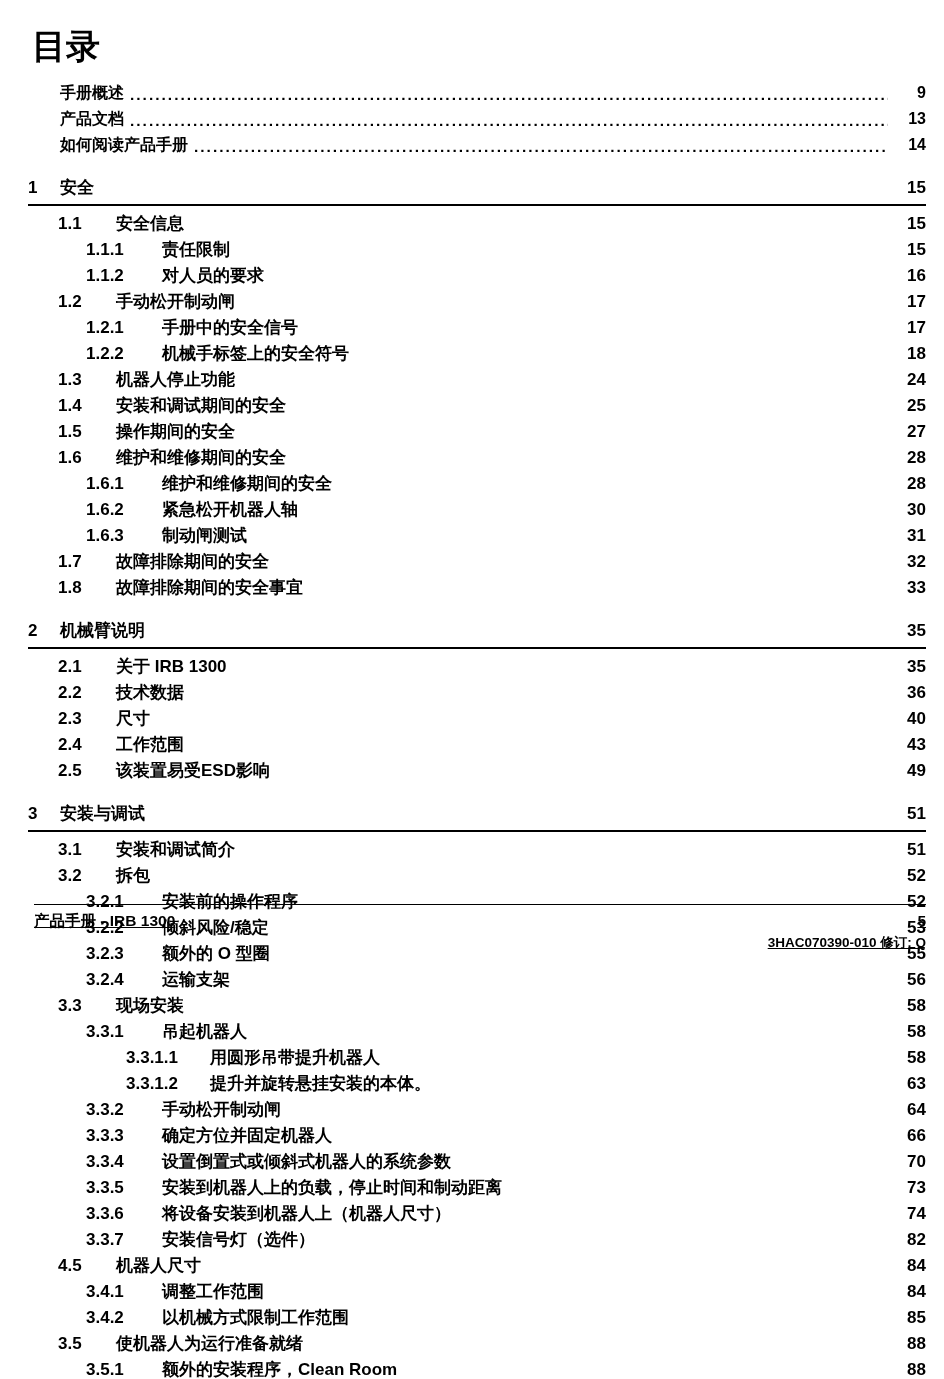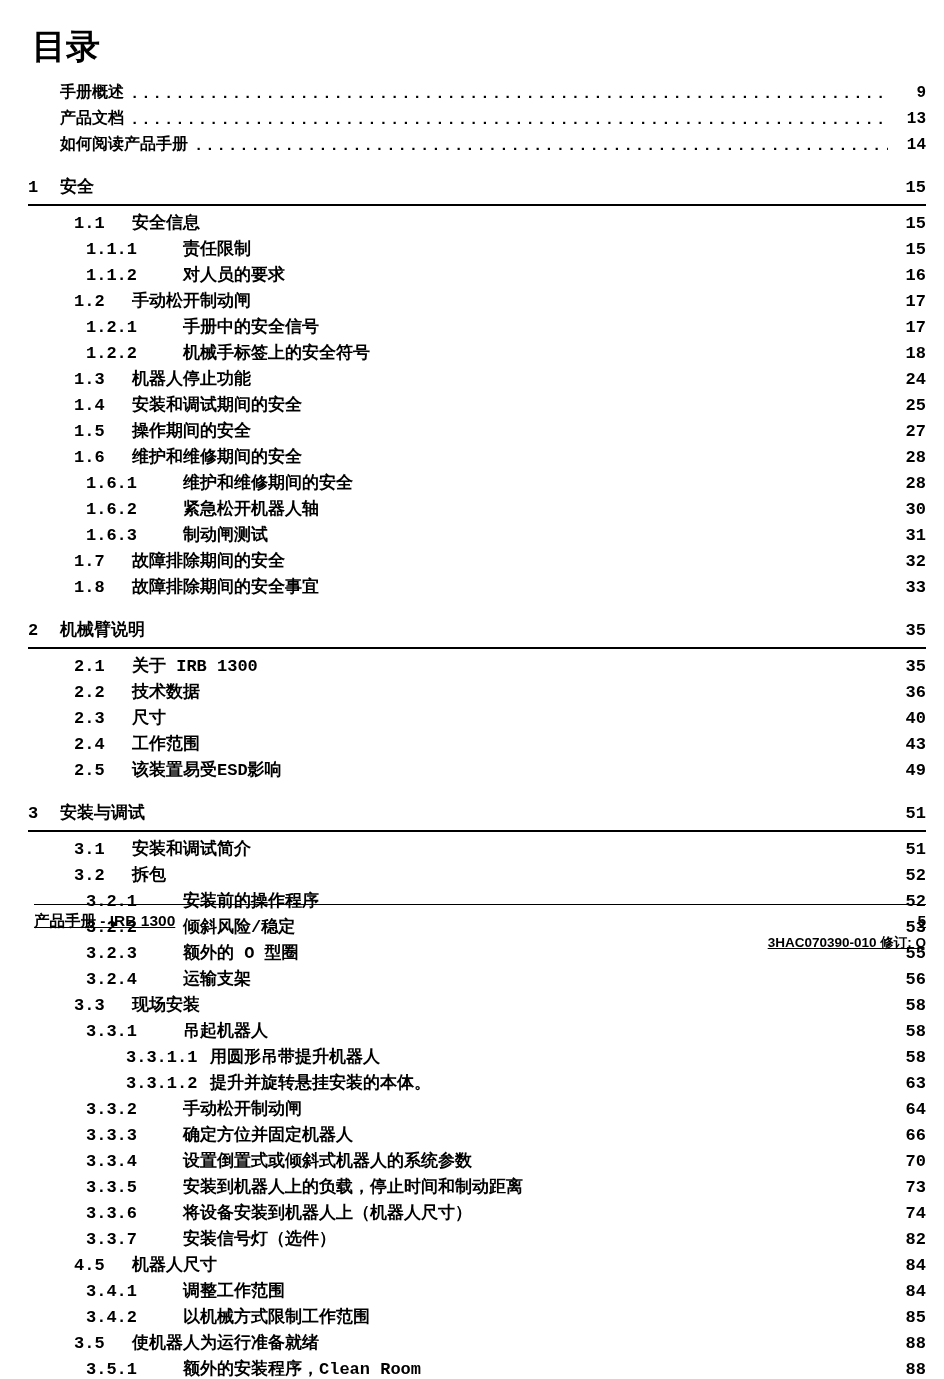--- a/index.html
+++ b/index.html
@@ -39,21 +39,20 @@
     margin-top: 16px;
   }
 
   .toc-row {
     display: flex;
     align-items: flex-end;
     width: 100%;
     font-size: 15.5px;
     line-height: 25.5px;
     white-space: nowrap;
-    font-family: Liberation Mono, monospace;
   }
 
   .num {
     flex: 0 0 auto;
     text-align: left;
   }
 
   .title-txt {
     flex: 0 0 auto;
     padding-right: 6px;
@@ -113,30 +112,30 @@
   .chapter-rule {
     border-bottom: 2.2px solid #000;
     margin-top: 3px;
     margin-bottom: 5px;
     width: 100%;
   }
 
   
   .lvl1 .num {
     width: 58px;
-    margin-left: 46px;
+    margin-left: 30px;
   }
   .lvl1 .toc-row { font-weight: bold; }
 
   
   .lvl2 .num {
     width: 76px;
     margin-left: 58px;
   }
-  .lvl2 .toc-row { font-weight: bold; gap: 21px; }
+  .lvl2 .toc-row { font-weight: bold; }
 
   
   .lvl3 .num {
     width: 84px;
     margin-left: 98px;
   }
   .lvl3 .toc-row { font-weight: bold; }
 
   .sec-group { }
 

